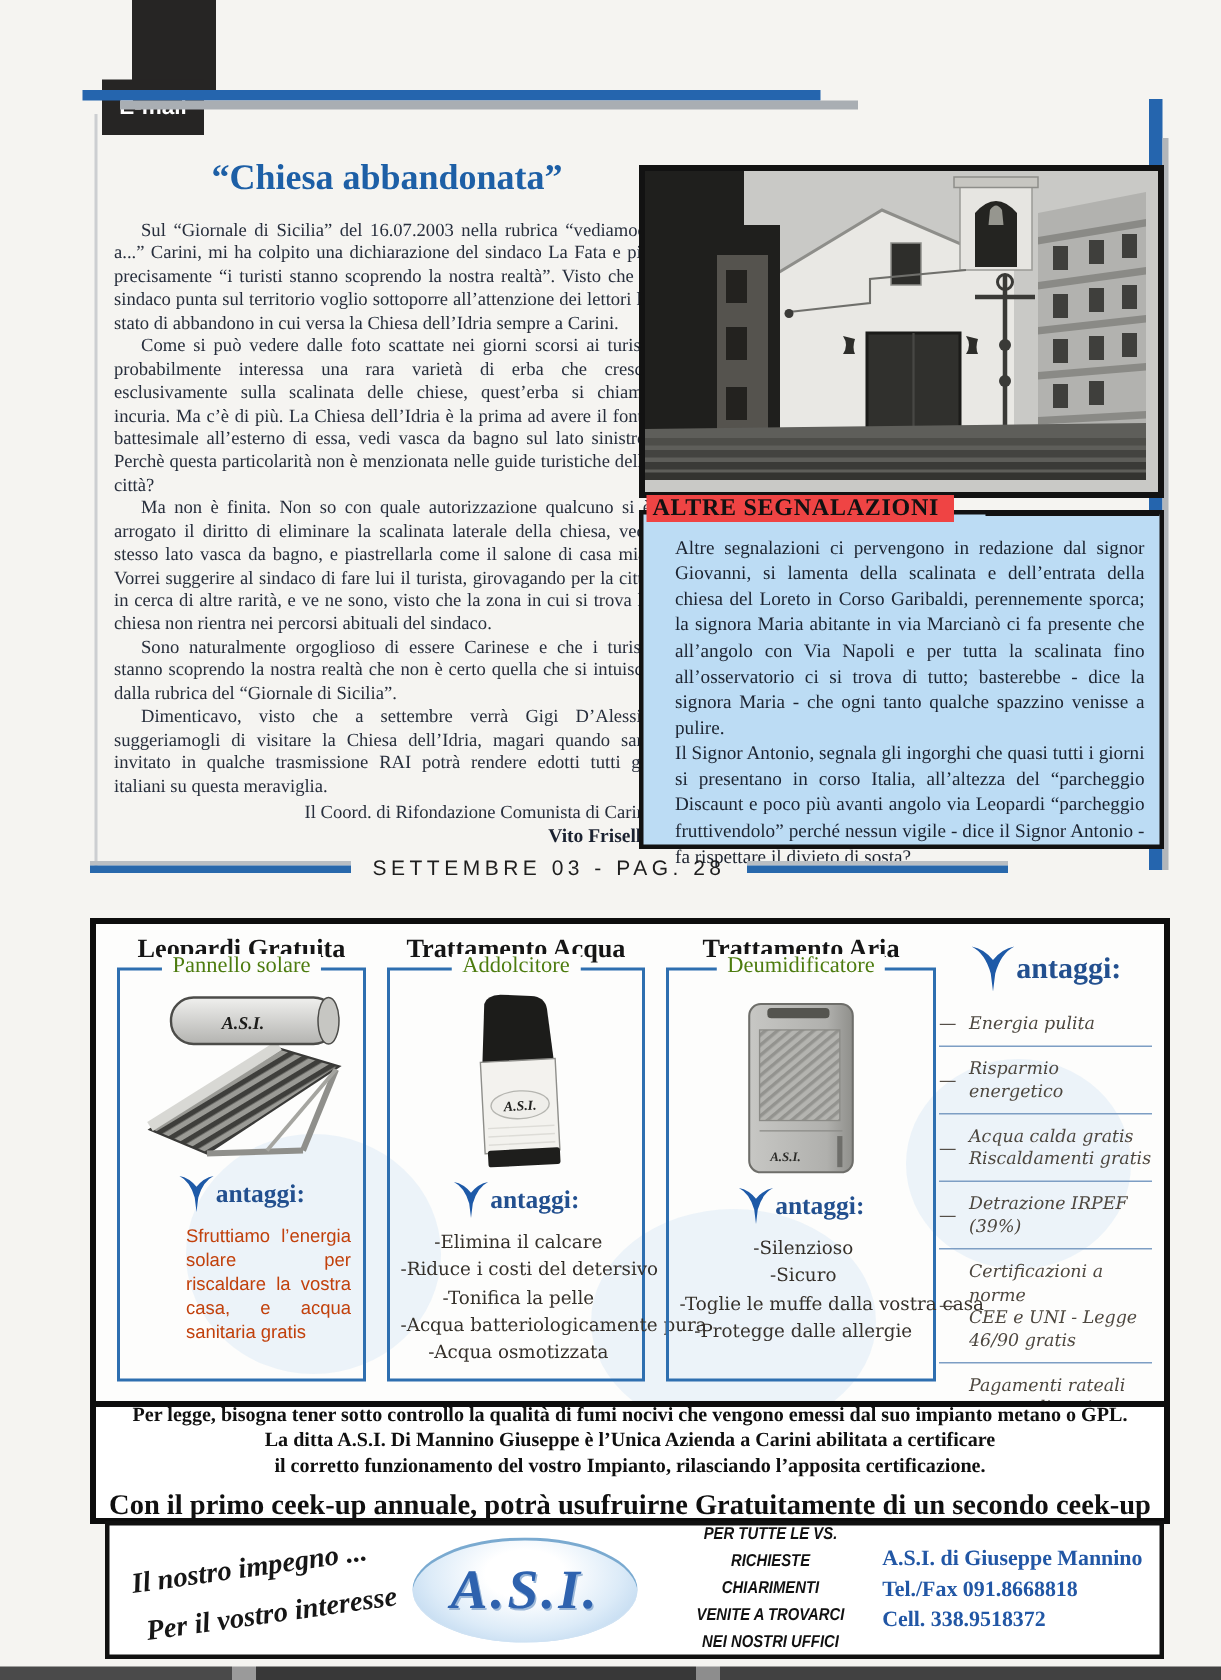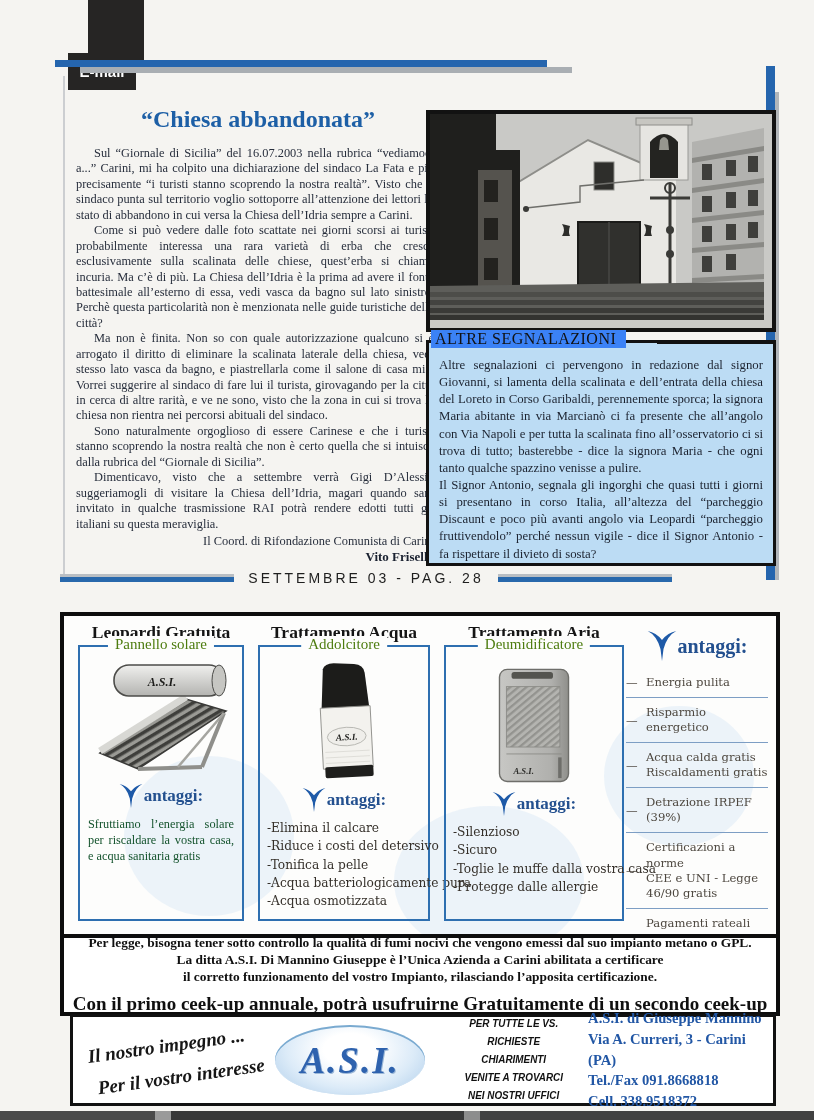--- a/index.html
+++ b/index.html
@@ -27,24 +27,24 @@
   .article-body p{margin:0;text-indent:18px;}
   .sig-role{text-align:right;margin-top:2px;font-size:12.4px;color:#272e3c;}
   .sig-name{text-align:right;font-size:13px;font-weight:bold;color:#1a2130;}
 
   
   .photo{position:absolute;left:426px;top:110px;width:342px;height:214px;border:4px solid #121212;background:#c9c9c6;}
   .photo svg{display:block;}
 
   
   .seg-box{position:absolute;left:426px;top:340px;width:344px;height:220px;background:#bcdcf4;border:3px solid #121212;}
-  .seg-title{position:absolute;left:2px;top:-13px;background:#3b82f6;padding:0 10px 0 4px;
-    font-weight:normal;font-size:16px;color:#111;letter-spacing:0.5px;white-space:nowrap;}
+  .seg-title{position:absolute;left:2px;top:-13px;background:#ef4444;padding:0 10px 0 4px;
+    font-weight:bold;font-size:16px;color:#111;letter-spacing:0.5px;white-space:nowrap;}
   .seg-titleline{position:absolute;left:228px;top:-3px;width:116px;height:4px;background:#111;}
-  .seg-body{padding:14px 10px 0 10px;font-size:12.8px;line-height:1.34;color:#1c2330;text-align:justify;}
+  .seg-body{padding:14px 10px 0 10px;font-size:12.8px;line-height:1.34;color:#1c2330;text-align:justify;margin-left:11px;}
   .seg-body p{margin:0;}
 
   
   .pageline{position:absolute;left:60px;top:570px;width:612px;display:flex;align-items:center;}
   .pageline .seg{flex:1;height:8px;display:flex;flex-direction:column;}
   .pageline .seg i{display:block;height:3px;background:#b9bec3;}
   .pageline .seg b{display:block;height:5px;background:#2868ac;}
   .pageline .txt{padding:0 14px;font-family:"Liberation Sans",sans-serif;font-size:14px;
     letter-spacing:3px;color:#1e1e1e;white-space:nowrap;}
 
@@ -52,31 +52,31 @@
   .ad-box{position:absolute;left:60px;top:612px;width:712px;height:320px;border:4px solid #0d0d0d;background:#fdfdfc;overflow:hidden;}
   .blob{position:absolute;border-radius:50%;background:#e3eef8;opacity:.65;}
   .col{position:absolute;top:6px;}
   .col-title{text-align:center;font-weight:bold;font-size:17.5px;color:#151515;margin-bottom:2px;}
   .frame{position:relative;border:2.5px solid #2e6fb0;height:272px;}
   .frame-label{position:absolute;left:50%;top:-11px;transform:translateX(-50%);background:#fdfdfc;
     padding:0 7px;font-size:15px;color:#4d7c0f;white-space:nowrap;}
   .prod{display:flex;justify-content:center;margin-top:12px;}
   .vrow{display:flex;align-items:center;justify-content:center;gap:1px;margin:4px 0 4px 0;}
   .vrow .vword{font-size:17px;color:#23508f;font-weight:bold;}
-  .benefit-par{font-size:12.3px;line-height:1.3;color:#14532d;text-align:justify;padding:2px 8px;font-family:Liberation Serif, serif;}
+  .benefit-par{font-size:12.3px;line-height:1.3;color:#c2410c;text-align:justify;padding:2px 8px;font-family:Liberation Sans, sans-serif;margin-left:36px;}
   .benefit-list{font-size:12.2px;line-height:1.5;color:#35302a;padding:0 4px 0 7px;font-family:"DejaVu Serif",serif;}
-  .benefit-list div{white-space:nowrap;}
+  .benefit-list div{white-space:nowrap;text-align:center;}
 
   .vant-col{position:absolute;left:562px;top:8px;width:142px;}
   .vant-col .vrow .vword{font-size:20px;}
   .vant-item{display:flex;align-items:center;gap:6px;border-bottom:1px solid #7d9ec4;
     padding:7px 0;font-family:"DejaVu Serif",serif;font-size:11.6px;line-height:1.3;color:#4d473f;}
   .vant-item:last-child{border-bottom:none;}
   .vant-item .dash{flex:0 0 14px;color:#4d473f;}
-  .vant-item .it-text{white-space:pre-line;}
+  .vant-item .it-text{white-space:pre-line;font-style:italic;}
 
   
   .banner{position:absolute;left:60px;top:934px;width:712px;height:74px;border:4px solid #0d0d0d;background:#fff;
     display:flex;flex-direction:column;justify-content:center;text-align:center;}
   .banner .b1{font-size:13.4px;font-weight:bold;color:#101010;line-height:1.25;}
   .banner .b4{font-size:19px;font-weight:bold;color:#101010;margin-top:7px;}
 
   
   .footer{position:absolute;left:70px;top:1014px;width:700px;height:86px;border:3px solid #111;background:#fff;
     display:flex;align-items:center;}
@@ -382,20 +382,19 @@
       <span>A.S.I.</span>
     </div>
     <div class="invite">
       <div>PER TUTTE LE VS. RICHIESTE</div>
       <div>CHIARIMENTI</div>
       <div>VENITE A TROVARCI</div>
       <div>NEI NOSTRI UFFICI</div>
     </div>
     <div class="contacts">
       <div>A.S.I. di Giuseppe Mannino</div>
-      <div>Via A. Curreri, 3 -  Carini (PA)</div>
       <div>Tel./Fax 091.8668818</div>
       <div>Cell. 338.9518372</div>
     </div>
   </div>
 
   <div class="bottom-strip"></div>
 </div>
 
 </body></html>

